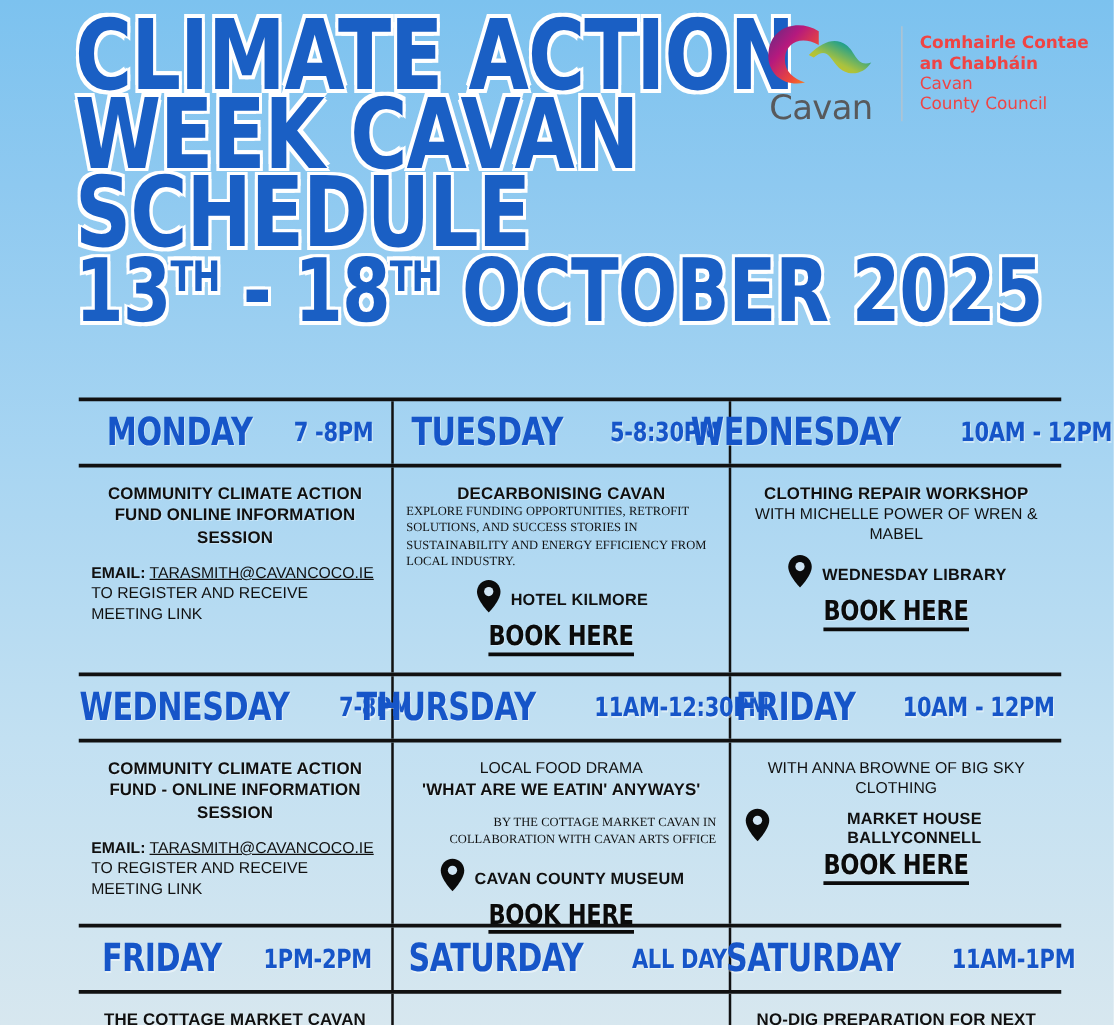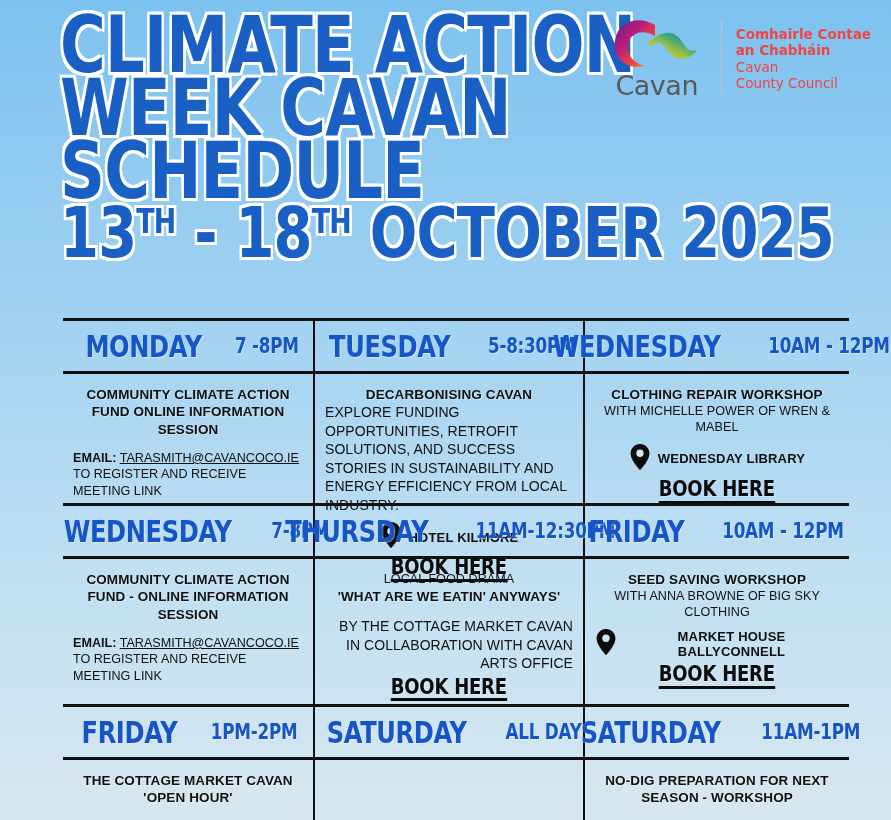--- a/index.html
+++ b/index.html
@@ -74,21 +74,21 @@
     transform:scaleX(.80);transform-origin:center;white-space:nowrap;
     text-shadow:1px 1px 0 rgba(255,255,255,.45);
   }
 
   .bodycell{padding:12px 10px 10px;text-align:center;color:#101010;}
   .ev-title{
     font-weight:bold;font-size:13.5px;line-height:1.28;letter-spacing:.1px;
     text-shadow:1px 1px 0 rgba(255,255,255,.35);
   }
   .ev-sub{font-size:12.6px;line-height:1.26;letter-spacing:.05px;margin-top:1px;}
-  .ev-body{font-size:14px;line-height:1.32;letter-spacing:.05px;text-align:left;}
+  .ev-body{font-size:10px;line-height:1.32;letter-spacing:.05px;text-align:left;font-family:Liberation Serif, serif;}
   .ev-body.ctr{text-align:right;}
   .ev-gap{height:12px;}
   .ev-email{font-size:12.6px;line-height:1.3;text-align:left;}
   .ev-email .lbl{font-weight:bold;}
   .ev-email .addr{text-decoration:underline;}
   .loc{display:flex;align-items:center;justify-content:center;gap:7px;margin-top:7px;}
   .loc-txt{font-weight:bold;font-size:13px;letter-spacing:.2px;}
   .pin{flex:0 0 auto;}
   .book{
     font-family:"DejaVu Sans", sans-serif;font-weight:bold;
@@ -158,21 +158,21 @@
             <span class="time">5-8:30PM</span>
           </div>
         </div>
         <div class="cell c3">
           <div class="hdrcell">
             <span class="day">WEDNESDAY</span>
             <span class="time">10AM - 12PM</span>
           </div>
         </div>
       </div>
-      <div class="bodyrow" style="height: 129px;">
+      <div class="bodyrow" style="height: 164px;">
         <div class="cell c1">
           <div class="bodycell">
             <div class="ev-title">COMMUNITY CLIMATE ACTION FUND ONLINE INFORMATION SESSION</div>
             <div class="ev-gap"></div>
             <div class="ev-email"><span class="lbl">EMAIL:</span> <span class="addr">TARASMITH@CAVANCOCO.IE</span><span> TO REGISTER AND RECEIVE MEETING LINK</span></div>
           </div>
         </div>
         <div class="cell c2">
           <div class="bodycell">
             <div class="ev-title">DECARBONISING CAVAN</div>
@@ -231,26 +231,32 @@
             <div class="ev-gap"></div>
             <div class="ev-email"><span class="lbl">EMAIL:</span> <span class="addr">TARASMITH@CAVANCOCO.IE</span><span> TO REGISTER AND RECEIVE MEETING LINK</span></div>
           </div>
         </div>
         <div class="cell c2">
           <div class="bodycell">
             <div class="ev-sub">LOCAL FOOD DRAMA</div>
             <div class="ev-title">'WHAT ARE WE EATIN' ANYWAYS'</div>
             <div class="ev-gap"></div>
             <div class="ev-body ctr">BY THE COTTAGE MARKET CAVAN IN COLLABORATION WITH CAVAN ARTS OFFICE</div>
+            <div class="loc">
+              <span class="pin"><svg width="22" height="28" viewBox="0 0 22 28">
+                  <path d="M11 1C5.8 1 1.6 5.2 1.6 10.4c0 7 9.4 16.6 9.4 16.6s9.4-9.6 9.4-16.6C20.4 5.2 16.2 1 11 1z" fill="#0b0b0b"></path>
+                  <circle cx="11" cy="10.2" r="3.7" fill="#cfe4f3"></circle>
+                </svg></span>
+              <span class="loc-txt">CAVAN COUNTY MUSEUM</span>
+            </div>
             <div class="bookwrap"><span class="book">BOOK HERE</span></div>
           </div>
         </div>
         <div class="cell c3">
           <div class="bodycell">
-            <div class="ev-title">SEED SAVING WORKSHOP</div>
             <div class="ev-sub">WITH ANNA BROWNE OF BIG SKY CLOTHING</div>
             <div class="loc">
               <span class="pin"><svg width="22" height="28" viewBox="0 0 22 28">
                   <path d="M11 1C5.8 1 1.6 5.2 1.6 10.4c0 7 9.4 16.6 9.4 16.6s9.4-9.6 9.4-16.6C20.4 5.2 16.2 1 11 1z" fill="#0b0b0b"></path>
                   <circle cx="11" cy="10.2" r="3.7" fill="#cfe4f3"></circle>
                 </svg></span>
               <span class="loc-txt">MARKET HOUSE BALLYCONNELL</span>
             </div>
             <div class="bookwrap"><span class="book">BOOK HERE</span></div>
           </div>

